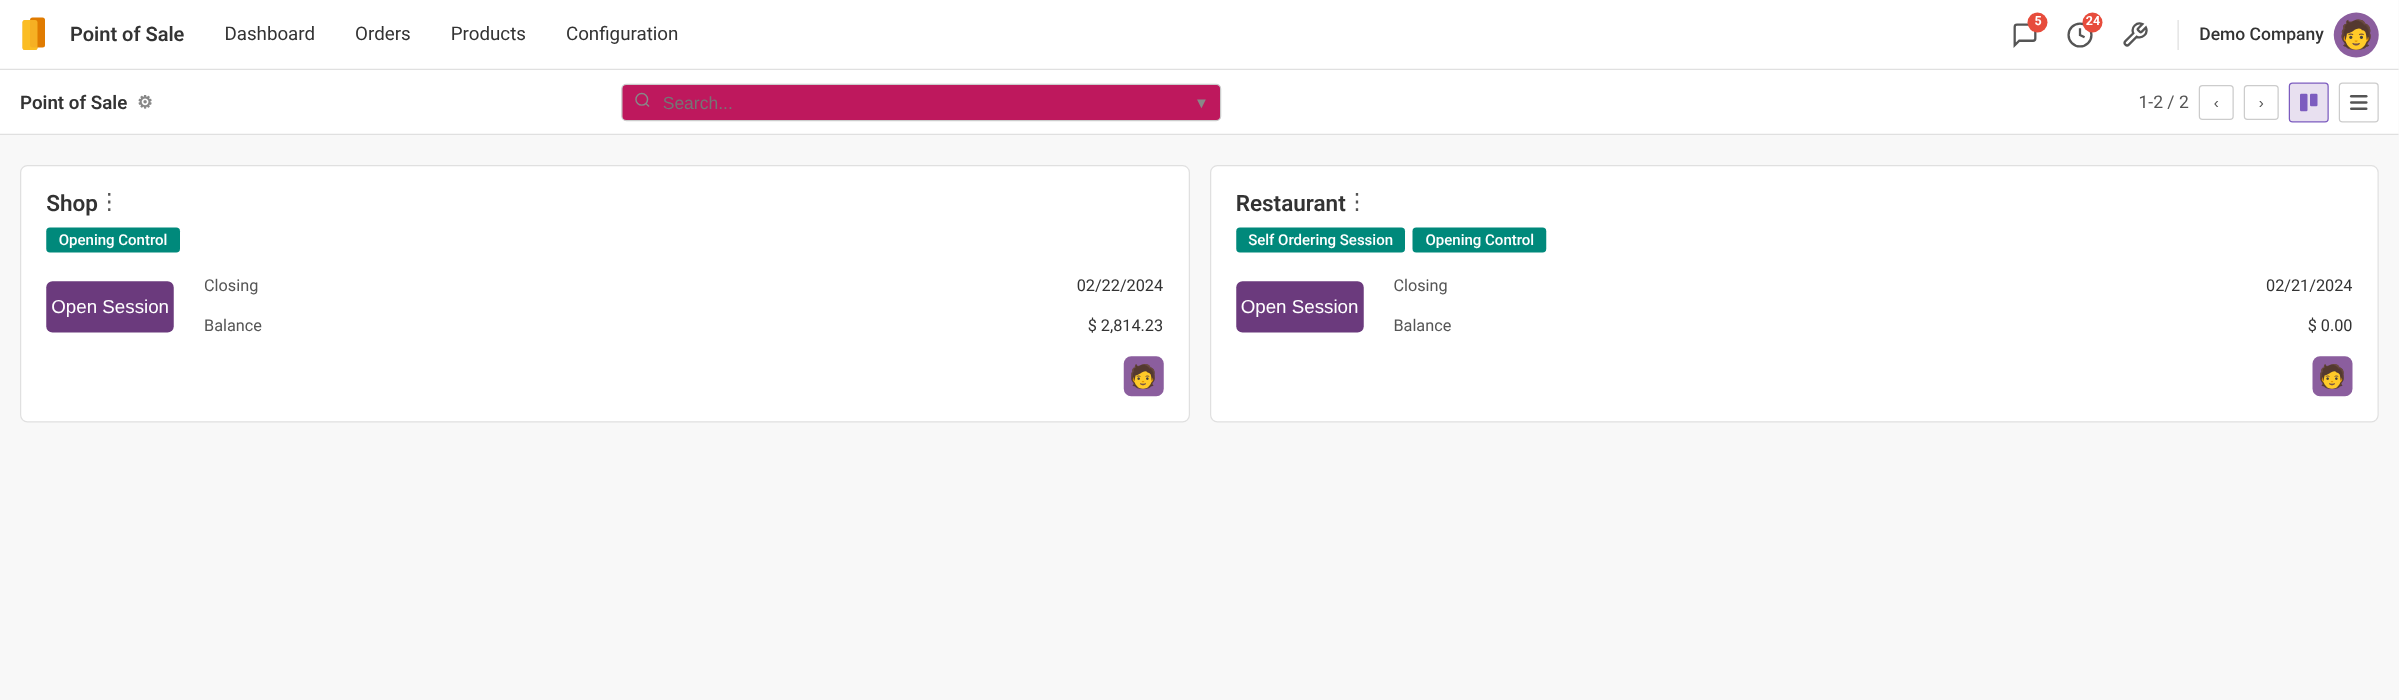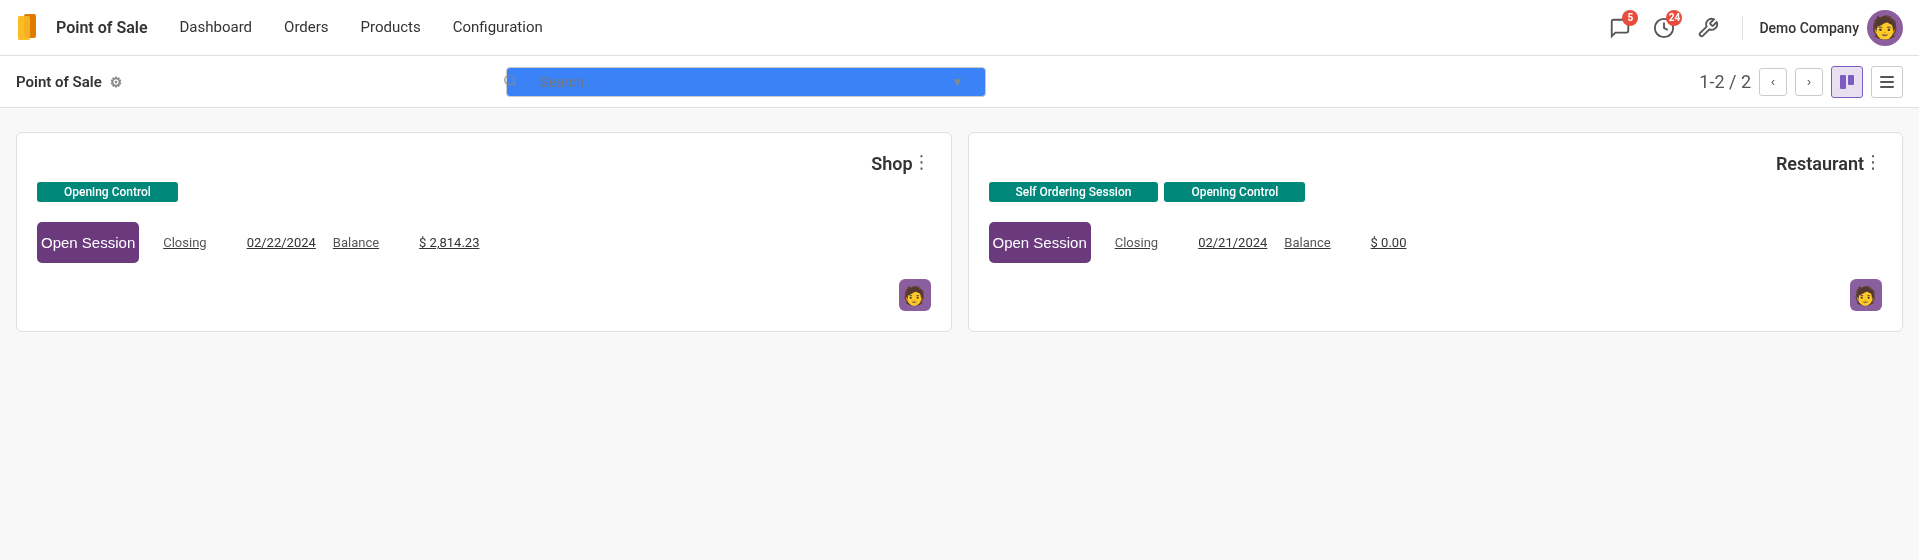--- a/index.html
+++ b/index.html
@@ -133,22 +133,21 @@
       margin: 0 auto;
       position: relative;
     }
     .search-input {
       width: 100%;
       border: 1px solid #ccc;
       border-radius: 4px;
       padding: 6px 52px 6px 32px;
       font-size: 14px;
       outline: none;
-      background: #3b82f6;
-      margin-left: 13px;
+      background: #be185d;
     }
     .search-icon {
       position: absolute;
       left: 10px;
       top: 50%;
       transform: translateY(-50%);
       color: #888;
       font-size: 14px;
     }
     .search-dropdown-arrow {
@@ -160,21 +159,21 @@
       cursor: pointer;
       font-size: 12px;
     }
     .view-controls {
       display: flex;
       align-items: center;
       gap: 8px;
       margin-left: auto;
     }
     .pagination-text {
-      font-size: 18px;
+      font-size: 14px;
       color: #555;
     }
     .pagination-btn {
       width: 28px;
       height: 28px;
       border: 1px solid #ccc;
       background: #fff;
       border-radius: 3px;
       cursor: pointer;
       display: flex;
@@ -214,21 +213,21 @@
       background: #fff;
       border: 1px solid #e0e0e0;
       border-radius: 6px;
       padding: 20px;
       flex: 1;
       min-width: 0;
       position: relative;
     }
     .card-header {
       display: flex;
-      justify-content: flex-end;
+      justify-content: flex-start;
       align-items: flex-start;
       margin-bottom: 8px;
     }
     .card-title {
       font-size: 18px;
       font-weight: 600;
       color: #333;
     }
     .card-menu-btn {
       cursor: pointer;
@@ -236,21 +235,21 @@
       font-size: 18px;
       line-height: 1;
     }
     .card-badges {
       display: flex;
       gap: 6px;
       margin-bottom: 20px;
       flex-wrap: wrap;
     }
     .badge {
-      padding: 3px 27px;
+      padding: 3px 10px;
       border-radius: 3px;
       font-size: 12px;
       font-weight: 500;
       color: #fff;
     }
     .badge-teal {
       background: #00897b;
     }
     .card-body {
       display: flex;
@@ -263,24 +262,23 @@
       border: none;
       border-radius: 5px;
       padding: 12px 4px;
       font-size: 15px;
       font-weight: 500;
       cursor: pointer;
       white-space: nowrap;
     }
     .card-stats {
       display: flex;
-      flex-direction: row;
+      flex-direction: column;
       gap: 17px;
       flex: 1;
-      text-decoration: underline;
     }
     .stat-row {
       display: flex;
       justify-content: space-between;
       align-items: center;
       gap: 40px;
     }
     .stat-label {
       font-size: 13px;
       color: #555;

